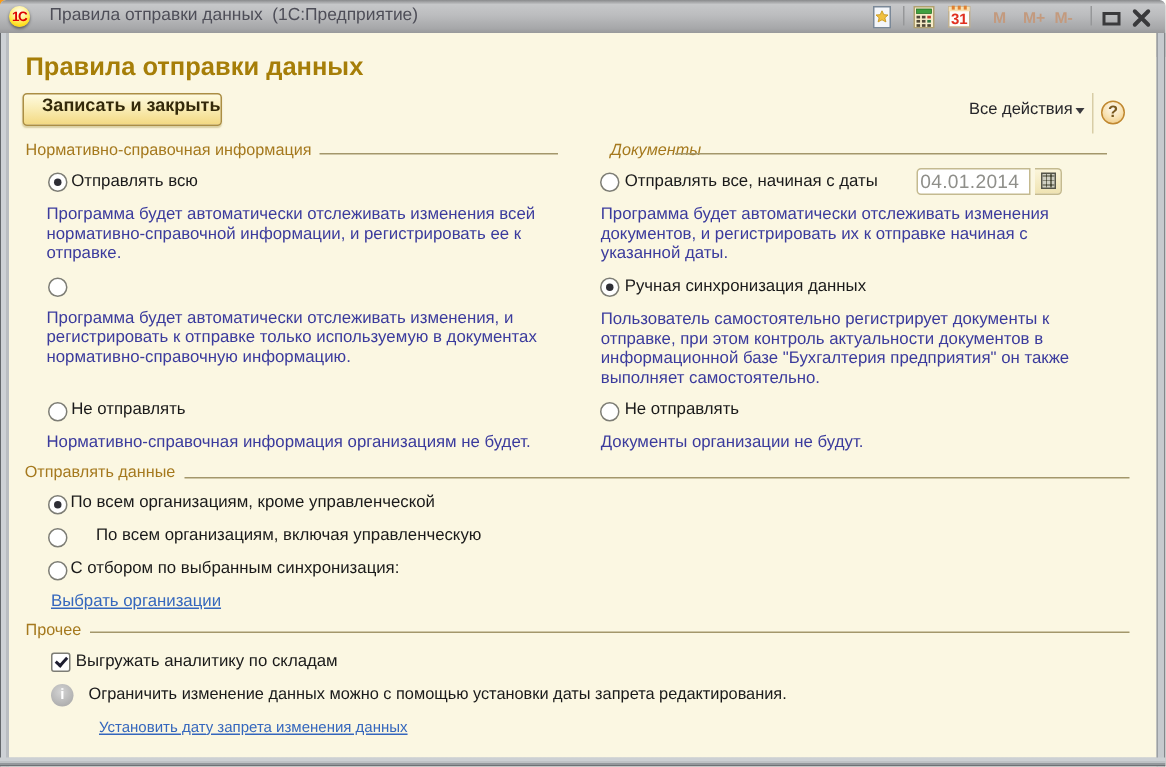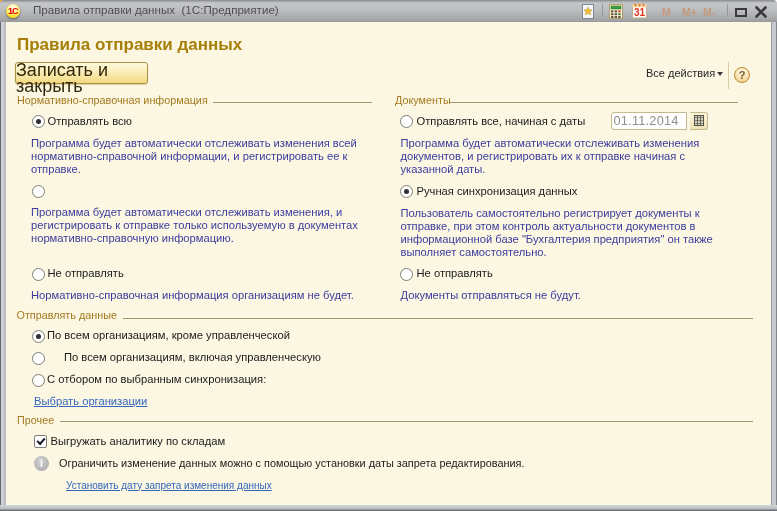--- a/index.html
+++ b/index.html
@@ -8,21 +8,21 @@
 #titlebar{position:absolute;left:0;top:0;width:777px;height:38px;background:linear-gradient(#88898b 0px,#c6c7c9 3px,#bcbdbf 10px,#a6a7a9 19px,#98999b 22px);border-radius:4px 4px 0 0;}
 #icon1c{position:absolute;left:6px;top:4px;width:14px;height:14px;border-radius:50%;background:radial-gradient(circle at 50% 28%,#fffdf0 0%,#fff3a0 35%,#ffe123 70%,#f2c300 100%);box-shadow:0 1px 2px rgba(50,50,50,.7);}
 #icon1c span{position:absolute;left:2px;top:2px;font-size:9px;font-weight:bold;color:#dd0000;letter-spacing:-1px;}
 #titletext{position:absolute;left:33px;top:3px;font-size:11.6px;line-height:13px;color:#4e4e58;}
 .tsep{position:absolute;top:4px;width:1px;height:13px;background:#969799;}
 .mbtn{position:absolute;top:6px;font-size:10.5px;line-height:13px;font-weight:bold;color:#c39a7e;}
 #maxbtn{position:absolute;left:735px;top:8px;width:8px;height:5px;border:2px solid #3a3a3c;}
 #closex{position:absolute;left:754px;top:5px;width:14px;height:14px;}
 #client{position:absolute;left:6px;top:22px;width:765px;height:483px;background:#fbf7e2;}
 #h1{position:absolute;left:17px;top:35px;font-size:17px;line-height:20px;font-weight:bold;color:#a67e08;}
-#savebtn{position:absolute;left:15px;top:62px;width:131px;height:20px;border:1px solid #ab8e44;border-radius:3px;background:linear-gradient(#fefadf 0%,#f9ecb4 48%,#f3d982 100%);box-shadow:0 1px 1px rgba(170,150,70,.4);font-size:18px;font-weight:normal;color:#33290a;text-align:left;line-height:15.5px;}
+#savebtn{position:absolute;left:15px;top:62px;width:131px;height:20px;border:1px solid #ab8e44;border-radius:3px;background:linear-gradient(#fefadf 0%,#f9ecb4 48%,#f3d982 100%);box-shadow:0 1px 1px rgba(170,150,70,.4);font-size:12px;font-weight:bold;color:#33290a;text-align:right;line-height:15.5px;}
 #alldei{position:absolute;left:646px;top:67.3px;font-size:11px;line-height:13px;color:#26262a;}
 #tri{position:absolute;left:717px;top:72px;width:0;height:0;border-left:3.5px solid transparent;border-right:3.5px solid transparent;border-top:4px solid #3a3a3e;}
 #hsep{position:absolute;left:728px;top:62px;width:1px;height:27px;background:#d8cda6;}
 #helpq{position:absolute;left:734px;top:67px;width:14px;height:14px;border-radius:50%;border:1px solid #c08830;background:radial-gradient(circle at 50% 30%,#fefaf2,#f8e2b2 55%,#edc377 100%);color:#7a5a20;font-size:11px;font-weight:bold;text-align:center;line-height:15px;}
 .gtitle{position:absolute;font-size:10.8px;line-height:13px;color:#a5791e;white-space:nowrap;}
 .gline{position:absolute;height:1px;background:#a3976b;}
 .radio{position:absolute;width:11px;height:11px;border:1px solid #7d7d75;border-radius:50%;background:#fff;}
 .radio.sel::after{content:"";position:absolute;left:3px;top:3px;width:5px;height:5px;border-radius:50%;background:#2e2e36;}
 .rlabel{position:absolute;font-size:11.2px;line-height:13px;color:#1a1a1a;white-space:nowrap;}
 .desc{position:absolute;font-size:11.2px;line-height:13.1px;color:#3b3b9d;white-space:nowrap;}
@@ -86,44 +86,44 @@
  <div id="client"></div>
  <div id="h1">Правила отправки данных</div>
  <div id="savebtn">Записать и закрыть</div>
  <div id="alldei">Все действия</div>
  <div id="tri"></div>
  <div id="hsep"></div>
  <div id="helpq">?</div>
 
  <div class="gtitle" style="left:17px;top:93.7px;">Нормативно-справочная информация</div>
  <div class="gline" style="left:213px;top:101.6px;width:159px;"></div>
- <div class="gtitle" style="left:395px;top:93.7px;">Документы</div>
+ <div class="gtitle" style="left:407px;top:93.7px;font-style:italic;">Документы</div>
  <div class="gline" style="left:450px;top:101.6px;width:288px;"></div>
 
  <div class="radio sel" style="left:32px;top:115px;"></div>
  <div class="rlabel" style="left:47.5px;top:114.7px;">Отправлять всю</div>
  <div class="desc" style="left:31px;top:136.6px;">Программа будет автоматически отслеживать изменения всей<br>нормативно-справочной информации, и регистрировать ее к<br>отправке.</div>
  <div class="radio" style="left:32px;top:185px;"></div>
  <div class="desc" style="left:31px;top:206px;">Программа будет автоматически отслеживать изменения, и<br>регистрировать к отправке только используемую в документах<br>нормативно-справочную информацию.</div>
  <div class="radio" style="left:32px;top:267.5px;"></div>
  <div class="rlabel" style="left:47.5px;top:267px;">Не отправлять</div>
  <div class="desc" style="left:31px;top:289px;">Нормативно-справочная информация организациям не будет.</div>
 
  <div class="radio" style="left:400px;top:115px;"></div>
  <div class="rlabel" style="left:416.5px;top:114.7px;">Отправлять все, начиная с даты</div>
- <div id="datefield">01.11.2014</div>
+ <div id="datefield">04.01.2014</div>
  <div id="datebtn"></div>
  <div id="dbico"></div>
  <div class="desc" style="left:400.5px;top:136.6px;">Программа будет автоматически отслеживать изменения<br>документов, и регистрировать их к отправке начиная с<br>указанной даты.</div>
  <div class="radio sel" style="left:400px;top:185px;"></div>
  <div class="rlabel" style="left:416.5px;top:184.5px;">Ручная синхронизация данных</div>
  <div class="desc" style="left:400.5px;top:206.7px;">Пользователь самостоятельно регистрирует документы к<br>отправке, при этом контроль актуальности документов в<br>информационной базе "Бухгалтерия предприятия" он также<br>выполняет самостоятельно.</div>
  <div class="radio" style="left:400px;top:267.5px;"></div>
  <div class="rlabel" style="left:416.5px;top:267px;">Не отправлять</div>
- <div class="desc" style="left:400.5px;top:289px;">Документы отправляться не будут.</div>
+ <div class="desc" style="left:400.5px;top:289px;">Документы организации не будут.</div>
 
  <div class="gtitle" style="left:16.5px;top:308.7px;text-align:right;">Отправлять данные</div>
  <div class="gline" style="left:123px;top:318px;width:630px;"></div>
  <div class="radio sel" style="left:32px;top:329.5px;"></div>
  <div class="rlabel" style="left:47px;top:329px;">По всем организациям, кроме управленческой</div>
  <div class="radio" style="left:32px;top:351.8px;"></div>
  <div class="rlabel" style="left:64px;top:351.3px;">По всем организациям, включая управленческую</div>
  <div class="radio" style="left:32px;top:373.5px;"></div>
  <div class="rlabel" style="left:47px;top:373px;">С отбором по выбранным синхронизация:</div>
  <div class="link" style="left:34px;top:395px;">Выбрать организации</div>

